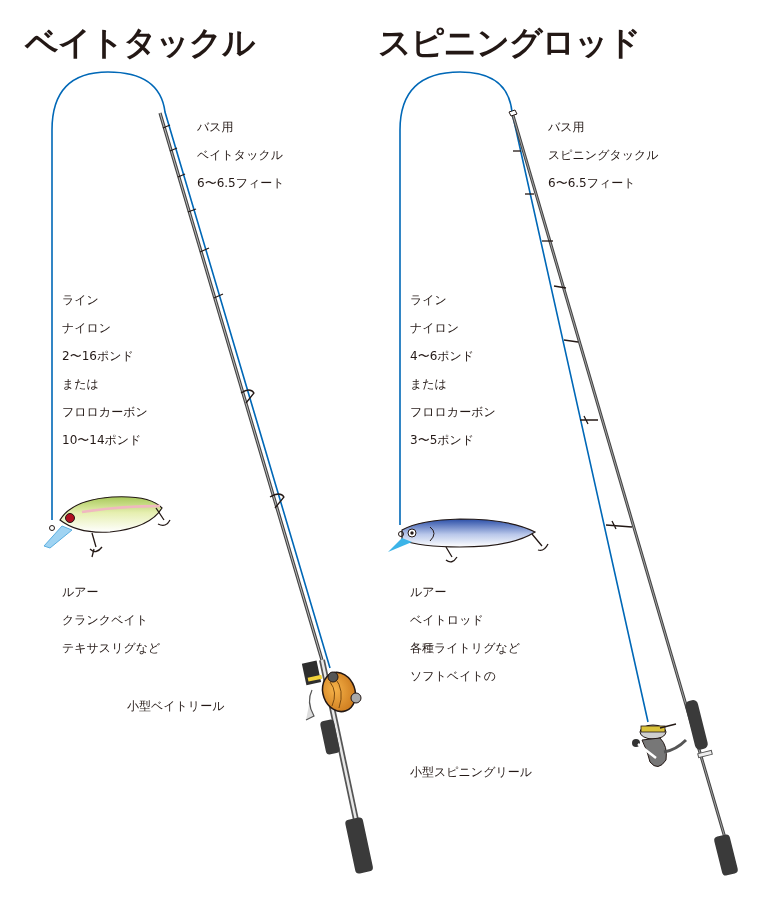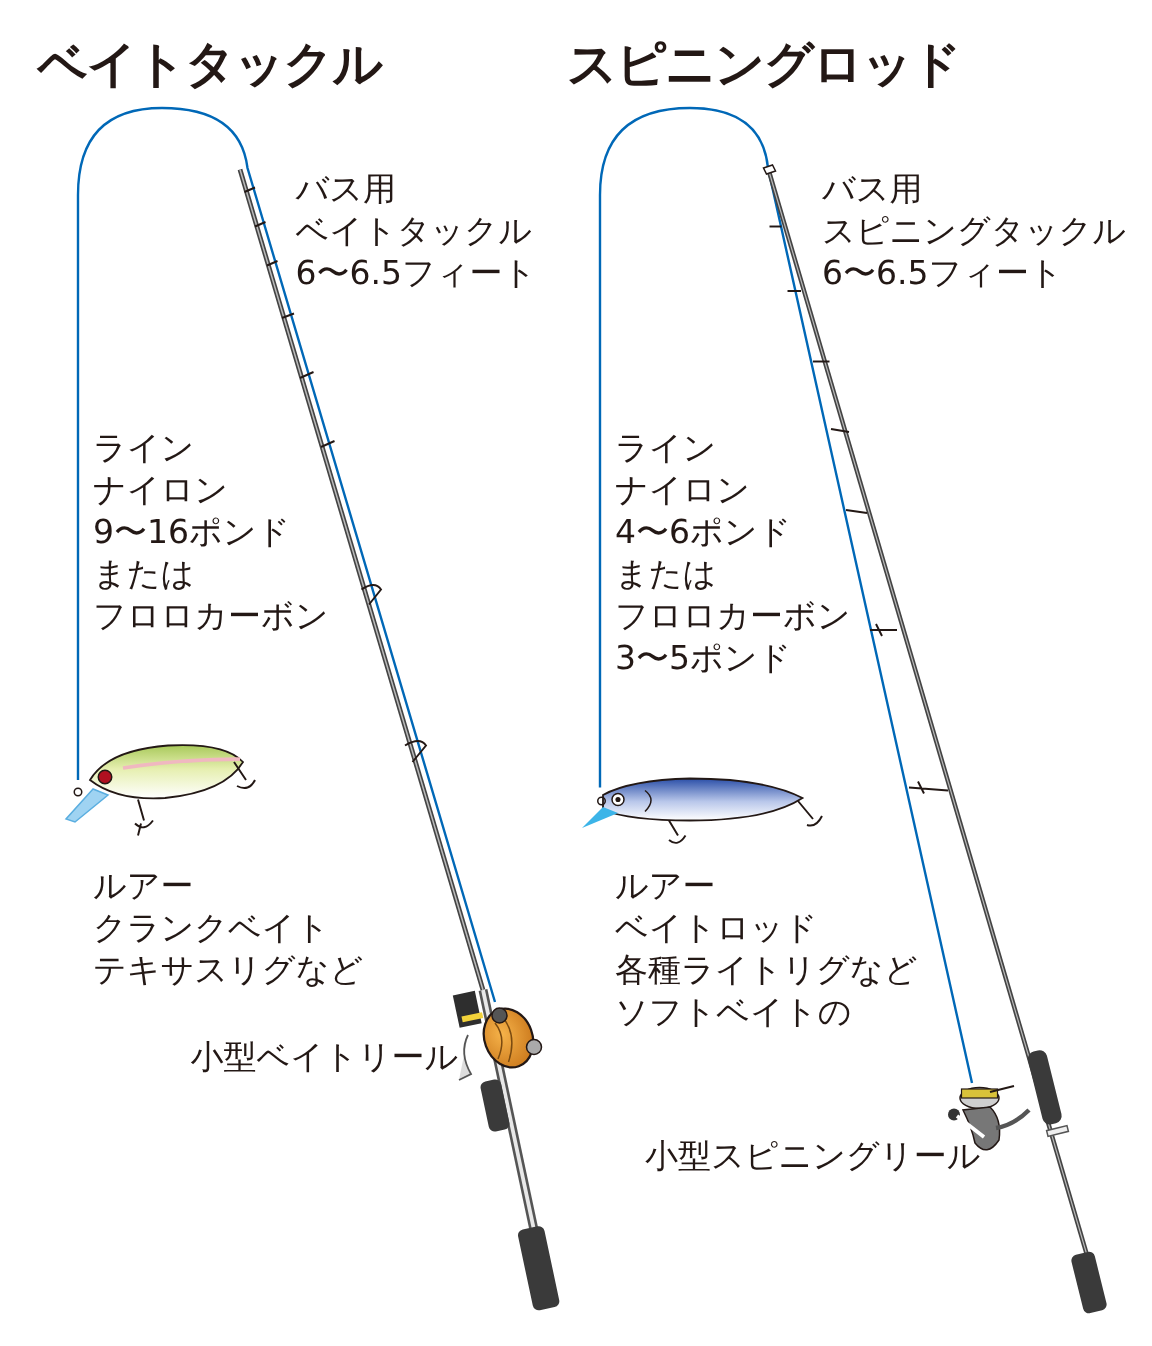--- a/index.html
+++ b/index.html
@@ -1,19 +1,19 @@
 <!DOCTYPE html>
 <html><head>
 <meta charset="utf-8">
 <style>
   html,body{margin:0;padding:0;background:#fff;}
   body{width:768px;height:897px;position:relative;overflow:hidden;font-family:"DejaVu Sans","Liberation Sans",sans-serif;color:#231815;}
   svg.art{position:absolute;left:0;top:0;}
   .title{position:absolute;font-weight:bold;font-size:33px;letter-spacing:-1px;line-height:1;color:#231815;}
-  .lbl{position:absolute;font-size:22px;line-height:28px;color:#231815;white-space:nowrap;}
+  .lbl{position:absolute;font-size:12px;line-height:28px;color:#231815;white-space:nowrap;}
   .lbl div{height:28px;}
 </style>
 </head>
 <body>
 
 <svg class="art" width="768" height="897" viewBox="0 0 768 897">
   <defs>
     <linearGradient id="crankG" x1="0" y1="0" x2="0" y2="1">
       <stop offset="0" stop-color="#a8c95a"></stop>
         <stop offset="0.45" stop-color="#e6efb0"></stop>
@@ -120,23 +120,24 @@
 <div class="title" style="left:378px;top:26px;">スピニングロッド</div>
 
 <div class="lbl" style="left:197px;top:113px;">
   <div>バス用</div>
   <div>ベイトタックル</div>
   <div>6〜6.5フィート</div>
 </div>
 <div class="lbl" style="left:62px;top:286px;">
   <div>ライン</div>
   <div>ナイロン</div>
-  <div>9〜16ポンド</div>
+  <div>2〜16ポンド</div>
   <div>または</div>
   <div>フロロカーボン</div>
+  <div>10〜14ポンド</div>
 </div>
 <div class="lbl" style="left:62px;top:578px;">
   <div>ルアー</div>
   <div>クランクベイト</div>
   <div>テキサスリグなど</div>
 </div>
 <div class="lbl" style="left:127px;top:692px;">小型ベイトリール</div>
 
 <div class="lbl" style="left:548px;top:113px;">
   <div>バス用</div>
@@ -150,13 +151,13 @@
   <div>または</div>
   <div>フロロカーボン</div>
   <div>3〜5ポンド</div>
 </div>
 <div class="lbl" style="left:410px;top:578px;">
   <div>ルアー</div>
   <div>ベイトロッド</div>
   <div>各種ライトリグなど</div>
   <div>ソフトベイトの</div>
 </div>
-<div class="lbl" style="left:430px;top:758px;">小型スピニングリール</div>
+<div class="lbl" style="left:410px;top:758px;">小型スピニングリール</div>
 
 </body></html>

